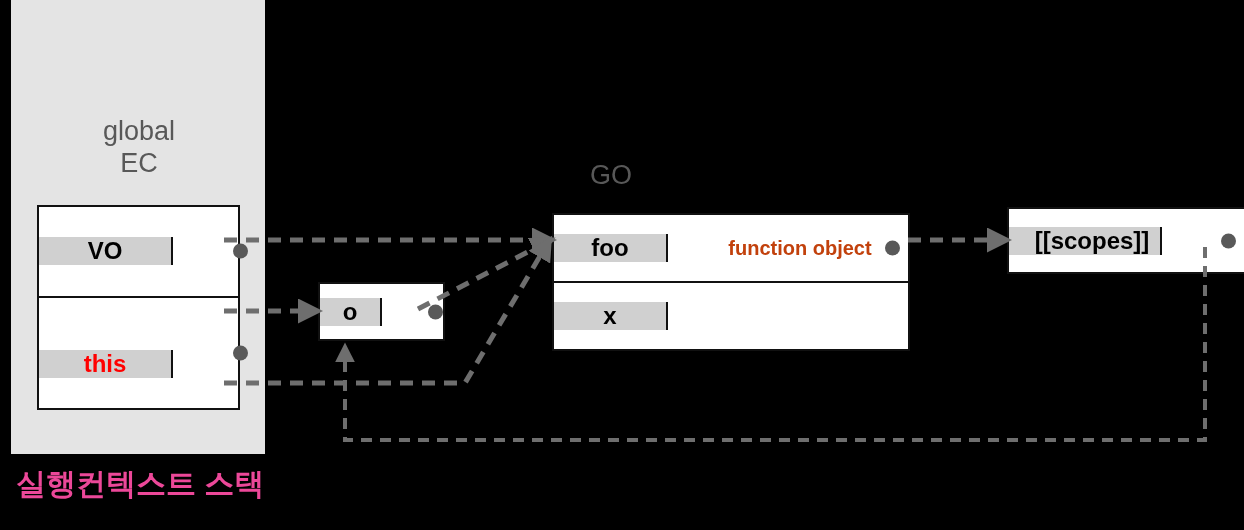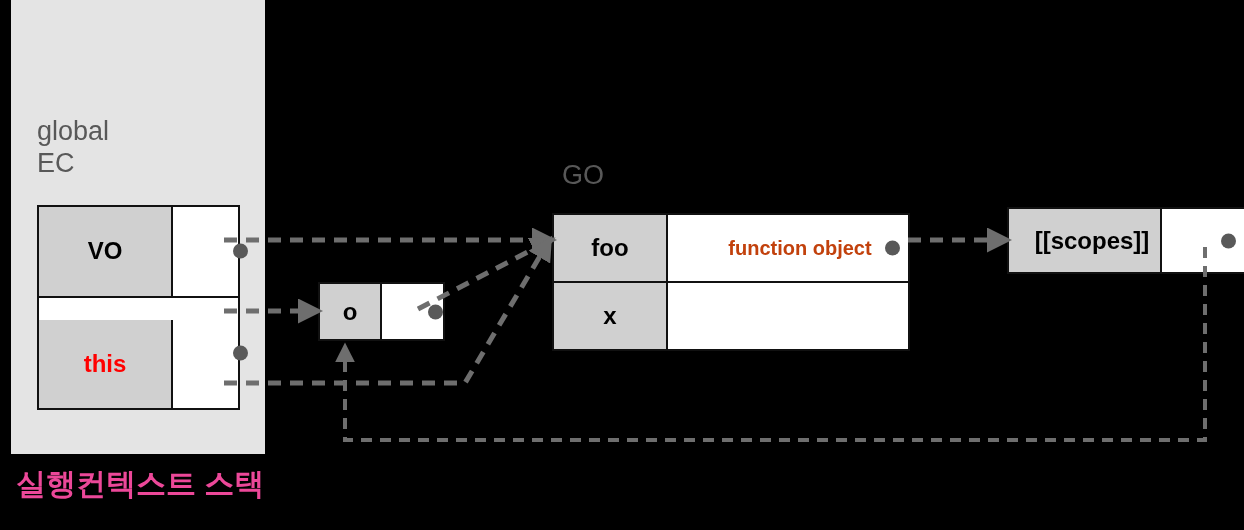--- a/index.html
+++ b/index.html
@@ -26,31 +26,31 @@
     background: #e4e4e4;
   }
 
   
   .caption {
     position: absolute;
     color: #585858;
     font-size: 27px;
     font-weight: 400;
     line-height: 1.18;
-    text-align: left;
+    text-align: center;
     white-space: pre-line;
     letter-spacing: 0px;
   }
   #label-global-ec {
     left: 37px;
     top: 116px;
     width: 204px;
   }
   #label-go {
-    left: 562px;
+    left: 590px;
     top: 160px;
     width: 120px;
     text-align: left;
   }
   #label-stack-title {
     left: 16px;
     top: 466px;
     width: 420px;
     text-align: left;
     font-size: 30px;
@@ -67,20 +67,21 @@
     display: flex;
     flex-direction: column;
   }
   .tbl-row {
     display: flex;
     flex-direction: row;
     box-sizing: border-box;
     border-bottom: 2px solid #111111;
     flex: 1 1 auto;
     position: relative;
+    align-items: center;
   }
   .tbl-row:last-child { border-bottom: none; }
   .cell-key {
     box-sizing: border-box;
     background: #d0d0d0;
     border-right: 2px solid #111111;
     display: flex;
     align-items: center;
     justify-content: center;
     font-weight: 700;

